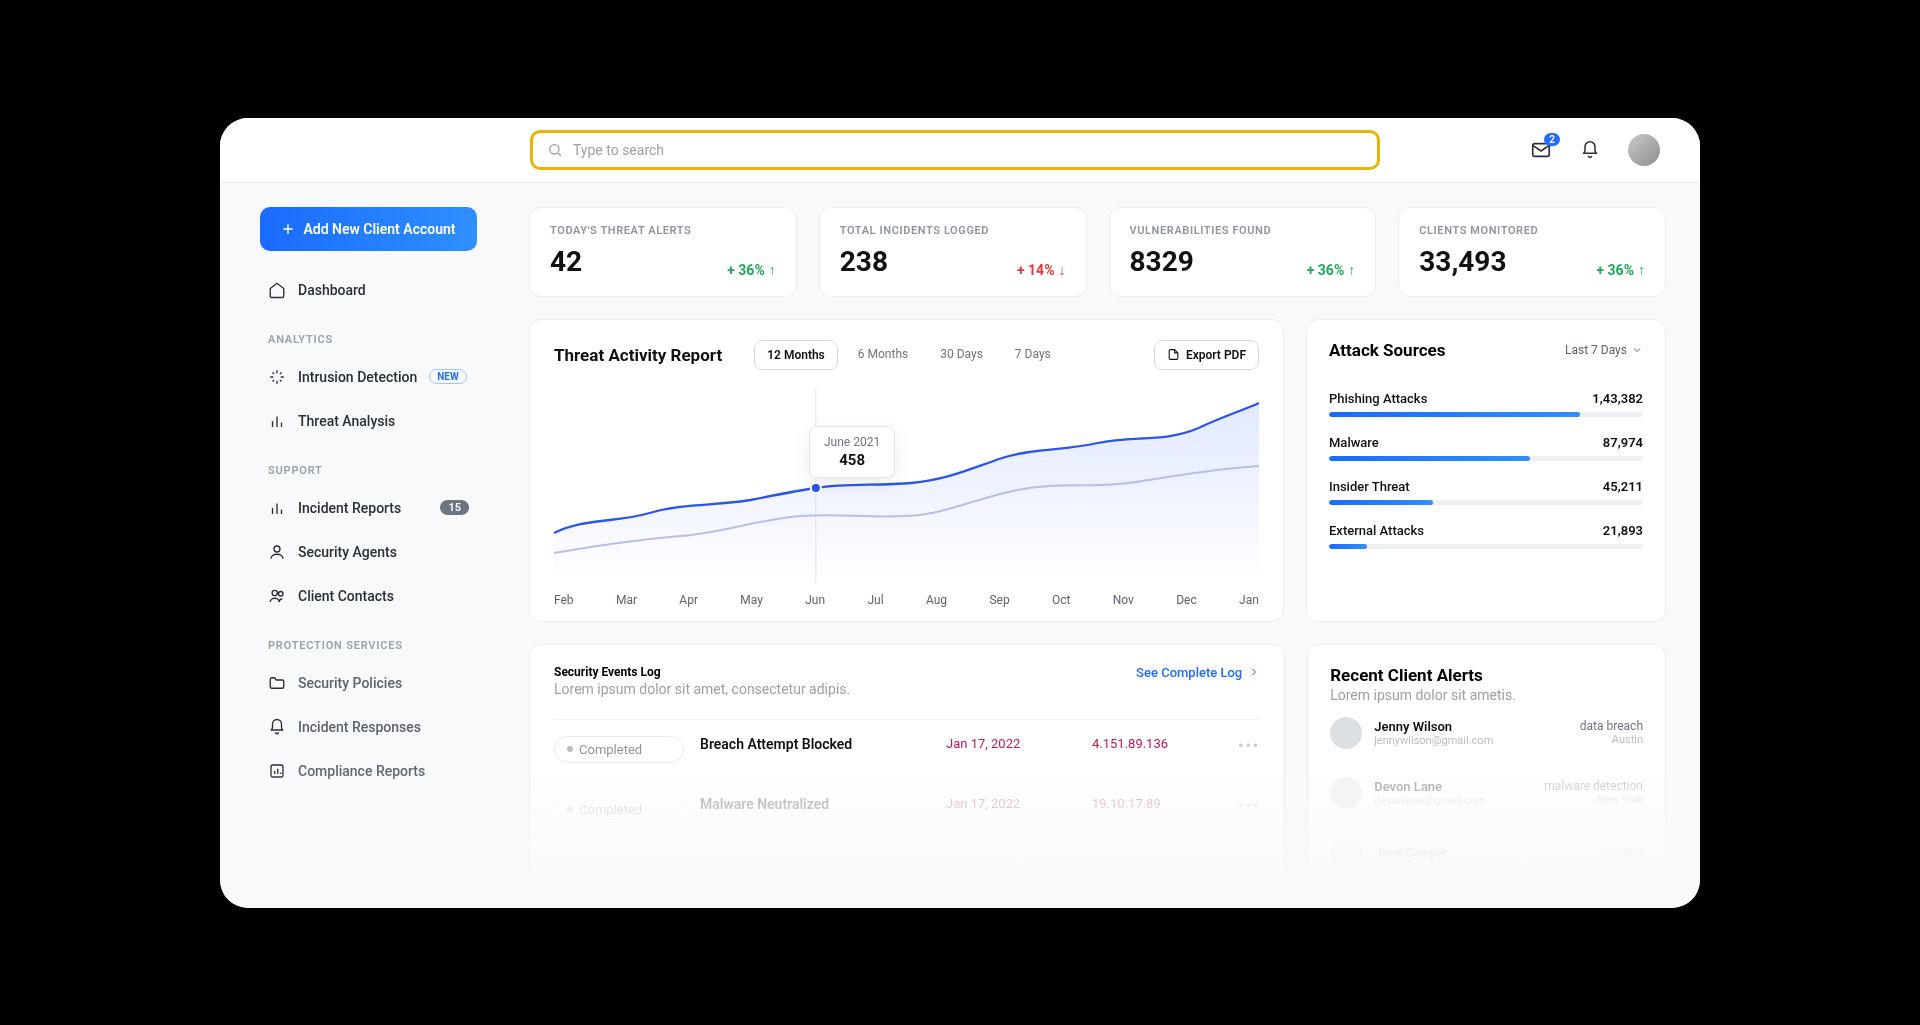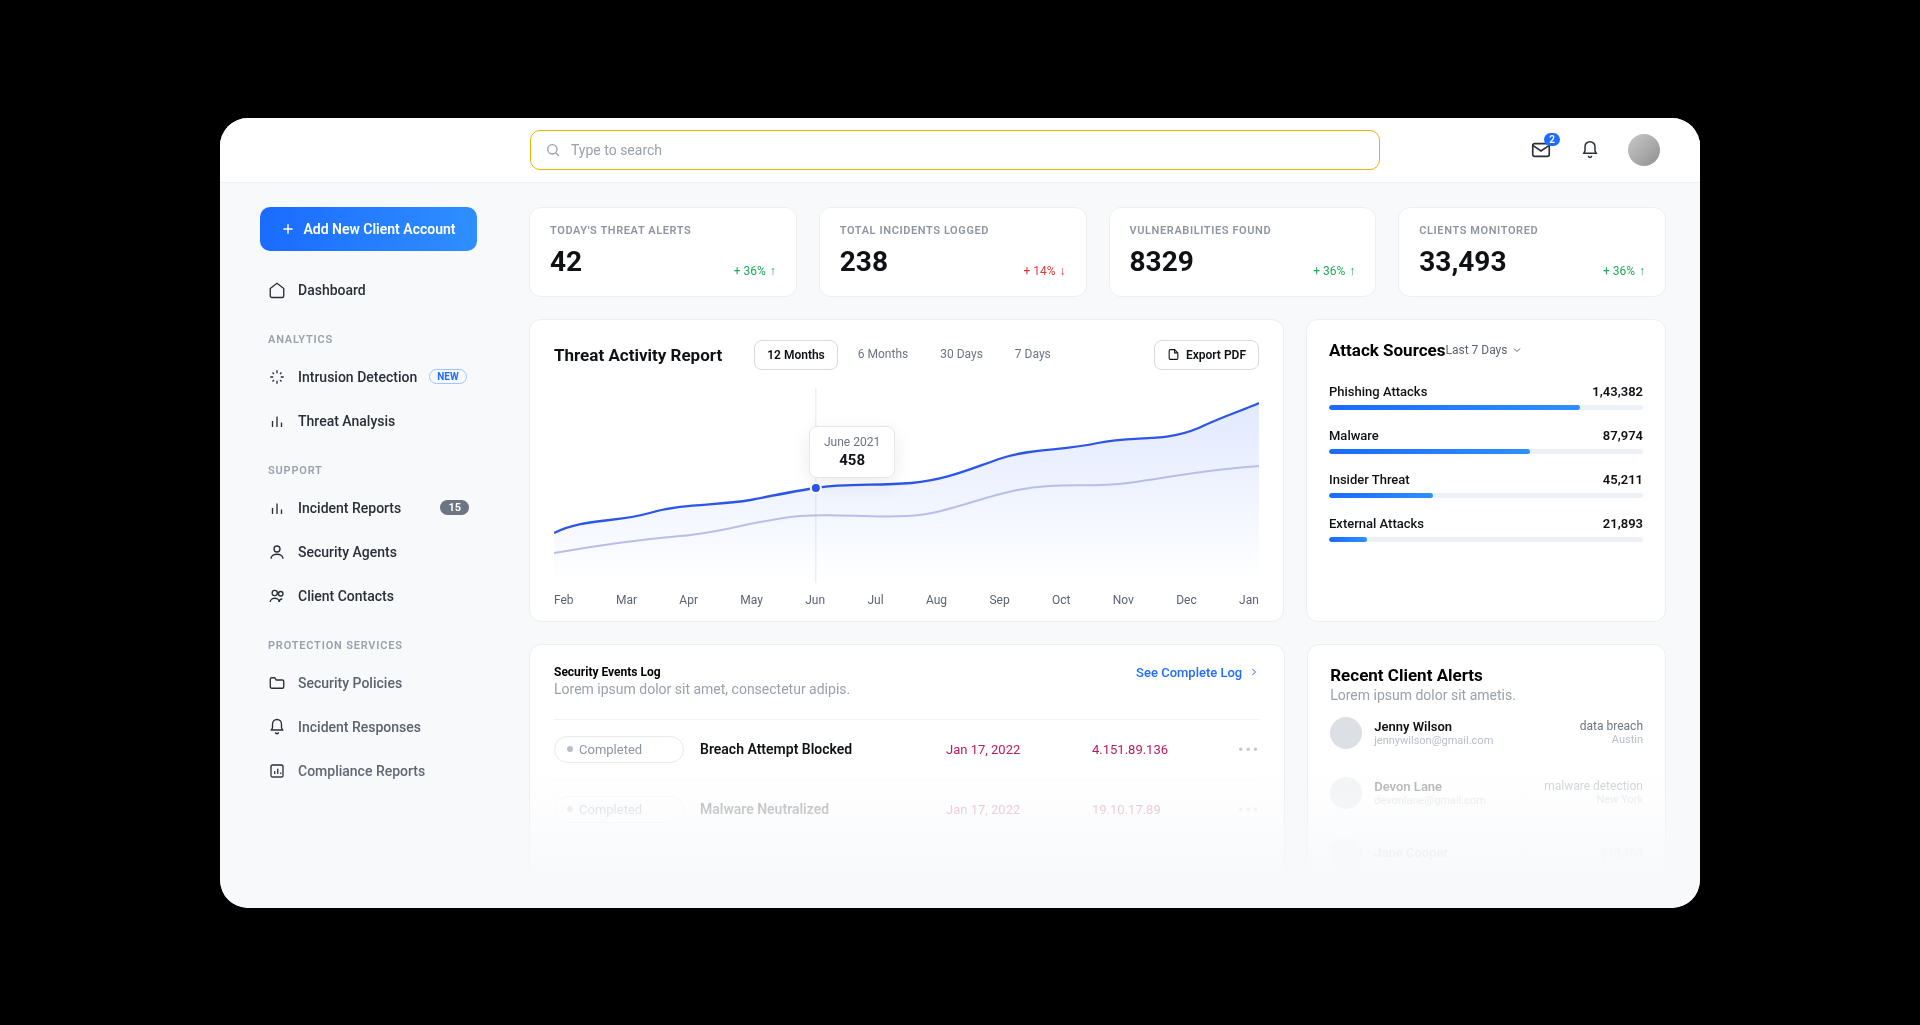--- a/index.html
+++ b/index.html
@@ -1,19 +1,19 @@
 <!DOCTYPE html>
 <html><head>
 <meta charset="utf-8">
 <style>
 *{box-sizing:border-box;margin:0;padding:0;font-family:-apple-system,BlinkMacSystemFont,'Segoe UI',Roboto,sans-serif}
 body{background:#000;display:flex;align-items:center;justify-content:center;min-height:100vh}
 .app{background:#f8f9fb;width:1480px;height:790px;border-radius:28px;overflow:hidden;position:relative;display:flex;flex-direction:column}
 .topbar{background:#fff;height:65px;border-bottom:1px solid #eef0f3;display:flex;align-items:center;padding:0 40px 0 310px;gap:16px}
-.search{flex:0 0 850px;height:40px;border:1px solid #eab308;border-radius:10px;display:flex;align-items:center;padding:0 14px;gap:10px;color:#9aa1ab}
+.search{flex:0 0 850px;height:40px;border:3px solid #eab308;border-radius:10px;display:flex;align-items:center;padding:0 14px;gap:10px;color:#9aa1ab}
 .search input{border:none;outline:none;flex:1;font-size:14px;color:#333;background:transparent}
 .search input::placeholder{color:#9aa1ab}
 .top-actions{margin-left:auto;display:flex;align-items:center;gap:28px}
 .icon-btn{position:relative;cursor:pointer;color:#2a2e36}
 .badge{position:absolute;top:-6px;right:-8px;background:#1f6cff;color:#fff;font-size:10px;font-weight:600;border-radius:9px;padding:1px 5px;min-width:16px;text-align:center}
 .avatar{width:32px;height:32px;border-radius:50%;background:linear-gradient(135deg,#c9c9c9,#8f8f8f);cursor:pointer}
 .body{flex:1;display:flex;overflow:hidden}
 .sidebar{width:275px;padding:24px 18px 0 40px;display:flex;flex-direction:column;gap:6px}
 .add-btn{background:linear-gradient(90deg,#1a6bff,#2f8fff);color:#fff;border:none;border-radius:10px;height:44px;display:flex;align-items:center;justify-content:center;gap:8px;font-size:14px;font-weight:600;cursor:pointer;margin-bottom:14px}
 .nav-item{display:flex;align-items:center;gap:12px;padding:10px 8px;color:#2a2e36;font-size:14px;font-weight:500;cursor:pointer;border-radius:8px}
@@ -21,55 +21,55 @@
 .nav-sec{font-size:11px;letter-spacing:.8px;color:#9aa1ab;font-weight:600;margin:18px 0 6px 8px}
 .pill{font-size:10px;font-weight:700;color:#1f6cff;border:1px solid #9ec5ff;border-radius:10px;padding:1px 7px}
 .count-pill{background:#6d7582;color:#fff;font-size:11px;font-weight:600;border-radius:10px;padding:1px 8px;margin-left:auto}
 .support-item{color:#5c6370}
 .main{flex:1;padding:24px 34px 0 34px;overflow:hidden;display:flex;flex-direction:column;gap:22px}
 .kpis{display:flex;gap:22px}
 .kpi{flex:1;background:#fff;border:1px solid #eceef2;border-radius:12px;padding:16px 20px 18px}
 .kpi-label{font-size:11px;letter-spacing:.6px;color:#8e95a1;font-weight:600}
 .kpi-row{display:flex;align-items:flex-end;justify-content:space-between;margin-top:8px}
 .kpi-val{font-size:28px;font-weight:700;color:#0f1115}
-.kpi-delta{font-size:12px;font-weight:400;display:flex;align-items:center;gap:4px}
+.kpi-delta{font-size:14px;font-weight:700;display:flex;align-items:center;gap:4px}
 .up{color:#1faa59}
 .down{color:#e03a3a}
 .row2{display:flex;gap:22px}
 .card{background:#fff;border:1px solid #eceef2;border-radius:12px}
 .chart-card{flex:1;padding:20px 24px 14px}
 .chart-head{display:flex;align-items:center;gap:14px}
 .chart-title{font-size:17px;font-weight:700;color:#0f1115}
 .tabs{display:flex;gap:8px;margin-left:18px}
 .tab{font-size:12px;color:#6d7582;padding:7px 12px;border-radius:8px;cursor:pointer}
 .tab.active{border:1px solid #d7dbe2;color:#0f1115;font-weight:600}
 .export{margin-left:auto;border:1px solid #d7dbe2;border-radius:8px;padding:7px 12px;font-size:12px;font-weight:600;color:#0f1115;display:flex;align-items:center;gap:6px;cursor:pointer}
 .chart-area{position:relative;height:195px;margin-top:18px}
 .chart-area svg{position:absolute;inset:0;width:100%;height:100%}
 .tooltip{position:absolute;left:255px;top:38px;background:#fff;border:1px solid #e3e6ea;border-radius:8px;box-shadow:0 6px 20px rgba(0,0,0,.08);padding:8px 14px;text-align:center}
 .tooltip .t1{font-size:12px;color:#6d7582}
 .tooltip .t2{font-size:15px;font-weight:700;color:#0f1115;margin-top:2px}
 .x-axis{display:flex;justify-content:space-between;margin-top:10px;font-size:12px;color:#5c6370}
 .sources{width:360px;padding:20px 22px}
-.sources-head{display:flex;align-items:center;margin-bottom:24px}
+.sources-head{display:flex;align-items:center;justify-content:space-between;margin-bottom:31px}
 .sources-head h3{font-size:17px;font-weight:700}
 .drop{font-size:12px;color:#5c6370;display:flex;align-items:center;gap:4px;cursor:pointer}
 .src{margin-bottom:18px}
 .src-row{display:flex;justify-content:space-between;font-size:13px;color:#0f1115;margin-bottom:6px}
 .src-row .nm{font-weight:500}
 .src-row .vl{font-weight:600}
 .bar{height:5px;background:#edf0f4;border-radius:3px;overflow:hidden}
 .bar>div{height:100%;background:linear-gradient(90deg,#1a6bff,#2f8fff);border-radius:3px}
 .row3{display:flex;gap:22px}
 .events{flex:1;padding:20px 24px 0}
 .ev-head{display:flex;align-items:flex-start;justify-content:space-between;margin-bottom:22px}
 .ev-head h3{font-size:12px;font-weight:700}
 .ev-sub{font-size:14px;color:#9aa1ab;margin-top:2px}
 .link{font-size:13px;color:#1f6cff;font-weight:500;display:flex;align-items:center;gap:6px;cursor:pointer}
-.ev-row{display:flex;align-items:center;padding:16px 0;border-top:1px solid #f1f3f6;gap:16px}
+.ev-row{display:flex;align-items:flex-start;padding:16px 0;border-top:1px solid #f1f3f6;gap:16px}
 .ev-row:first-of-type{border-top:none}
 .status{display:flex;align-items:center;gap:6px;color:#8e95a1;font-size:13px;border:1px solid #e7eaee;border-radius:16px;padding:5px 12px;width:130px}
 .status .dot{width:6px;height:6px;border-radius:50%;background:#b8bec8}
 .ev-name{font-size:14px;font-weight:600;color:#0f1115;flex:0 0 230px}
 .ev-date,.ev-ip{font-size:13px;color:#be185d;flex:0 0 130px}
 .ev-menu{margin-left:auto;color:#c4c9d1;letter-spacing:2px;cursor:pointer}
 .alerts{width:360px;padding:20px 22px 0}
 .al-head h3{font-size:17px;font-weight:700}
 .al-item{display:flex;align-items:center;gap:12px;padding:14px 0}
 .al-av{width:32px;height:32px;border-radius:50%;background:#dcdfe4;flex:none}

